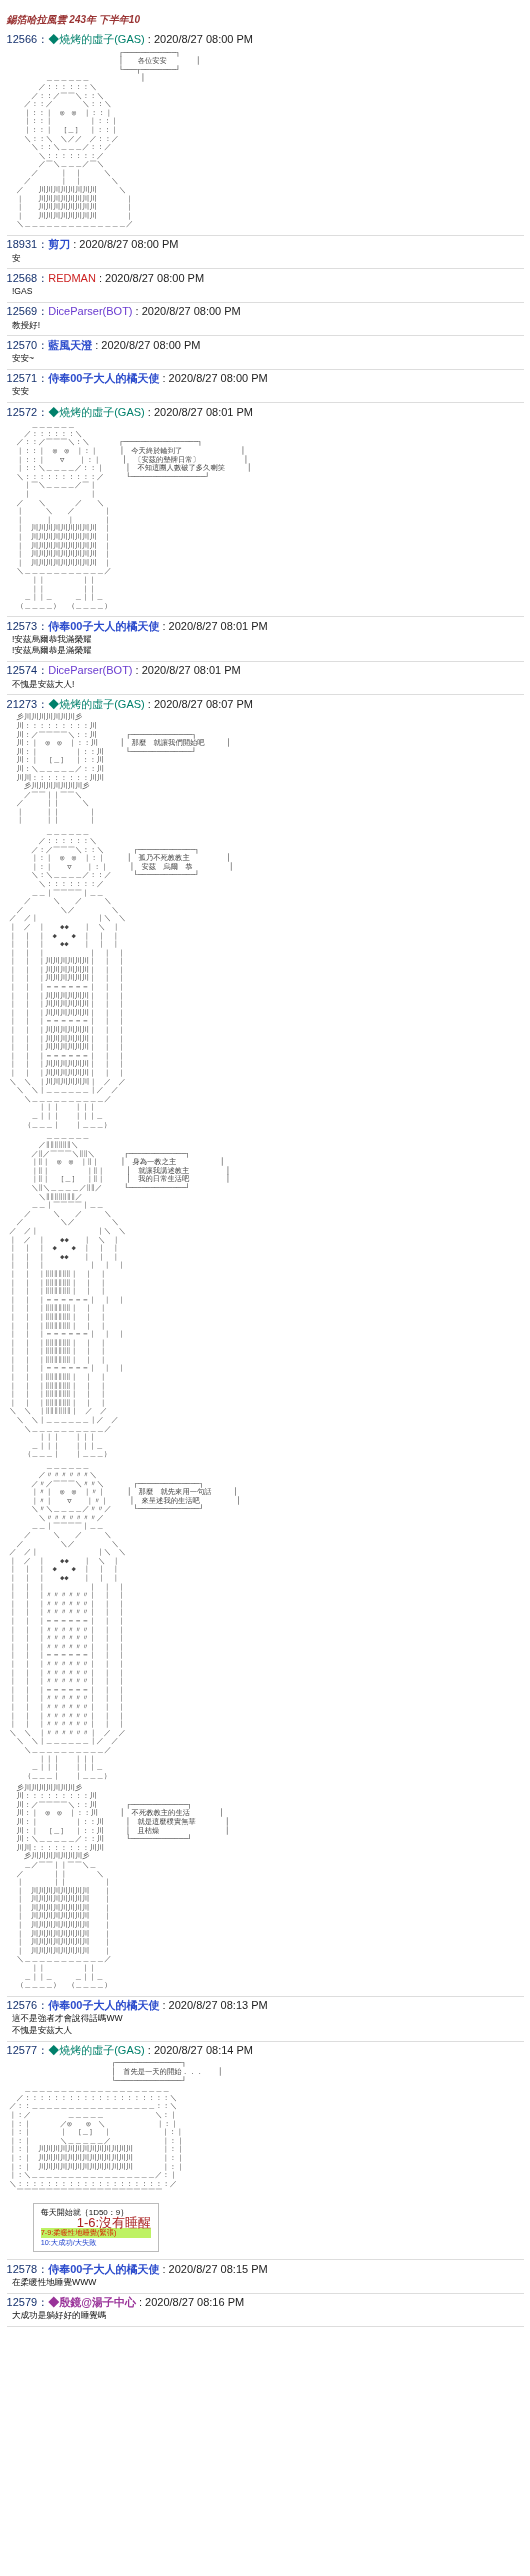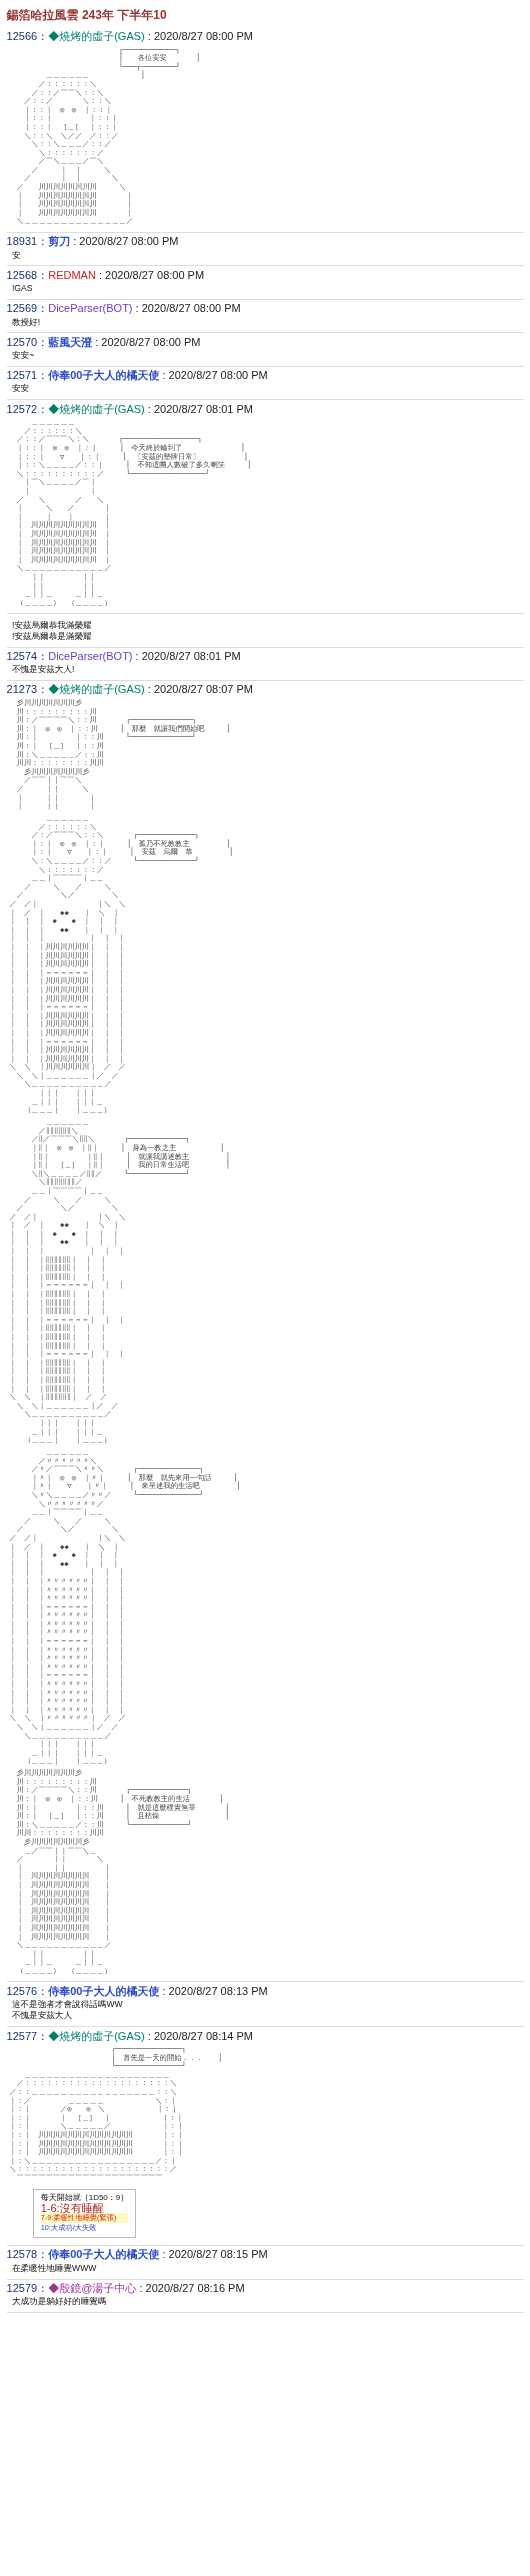--- a/index.html
+++ b/index.html
@@ -1,34 +1,34 @@
 <!DOCTYPE html>
 <html style="font-size:10.6px"><head>
 <meta charset="utf-8">
 <style>
   html,body{margin:0;padding:0;background:#ffffff;}
   body{width:531px;font-family:"Liberation Sans",sans-serif;color:#111;}
   .page{padding:2.7px 6.6px 13.3px 6.6px;}
-  .thread-title{color:#993333;font-weight:bold;font-size:12px;margin:4px 0 4px 0;}
+  .thread-title{color:#993333;font-weight:bold;font-size:10px;margin:10px 0 4px 0;font-style:italic;}
   .post{border-bottom:0.7px solid #dddddd;padding:3.3px 0 4.6px 0;}
   .post-header{font-size:11px;line-height:11.3px;}
   .pnum{color:#16326e;}
   .ptime{color:#222222;}
   .pname{text-decoration:none;cursor:pointer;}
   .c-gas{color:#00806b;}
   .c-blue{color:#2b4bcc;font-weight:bold;}
   .c-red{color:#cc2222;margin-top:44px;}
   .c-bot{color:#6a3bcf;}
-  .c-purple{color:#993399;}
+  .c-purple{color:#993399;font-weight:bold;}
   .pcontent{font-size:8.6px;color:#111;margin:2px 0 0 5.3px;white-space:pre-line;line-height:11.3px;}
   .aa{font-family:"DejaVu Sans Mono",monospace;font-size:7.3px;line-height:8.6px;color:#444;white-space:pre;margin:3.3px 0 1.3px 2.7px;}
   .dice-box{border:0.7px solid #bbbbbb;display:inline-block;margin:5.3px 0 2.7px 26.5px;padding:3.3px 6.6px;line-height:10px;}
   .dice-l1{display:block;color:#111;font-size:8px;}
-  .dice-l2{display:block;color:#aa2222;font-size:11px;}
-  .dice-l3{display:block;color:#d42200;font-size:7.3px;background:#fef9c3;}
+  .dice-l2{display:block;color:#aa2222;font-size:13px;margin-left:36px;}
+  .dice-l3{display:block;color:#d42200;font-size:7.3px;background:#bef264;}
   .dice-l4{display:block;color:#2244cc;font-size:7.3px;}
 </style>
 </head>
 <body>
 
 <div class="page">
 
   <div class="thread-title">錫箔哈拉風雲 243年 下半年10</div>
 
   <div class="post">
@@ -115,20 +115,23 @@
 　｜　川川川川川川川川川　｜
 　｜　川川川川川川川川川　｜
 　＼＿＿＿＿＿＿＿＿＿＿＿／
 　　　｜｜　　　　　｜｜
 　　　｜｜　　　　　｜｜
 　　＿｜｜＿　　　＿｜｜＿
 　（＿＿＿＿）　（＿＿＿＿）</pre>
   </div>
 
   <div class="post">
+    <div class="post-header">
+      <span class="pnum">12573：</span><span class="pname c-blue">侍奉00子大人的橘天使</span><span class="ptime"> : 2020/8/27 08:01 PM</span>
+    </div>
     <div class="pcontent">!安茲烏爾恭我滿榮耀
 !安茲烏爾恭是滿榮耀</div>
   </div>
 
   <div class="post">
     <div class="post-header">
       <span class="pnum">12574：</span><span class="pname c-bot">DiceParser(BOT)</span><span class="ptime"> : 2020/8/27 08:01 PM</span>
     </div>
     <div class="pcontent">不愧是安茲大人!</div>
   </div>

